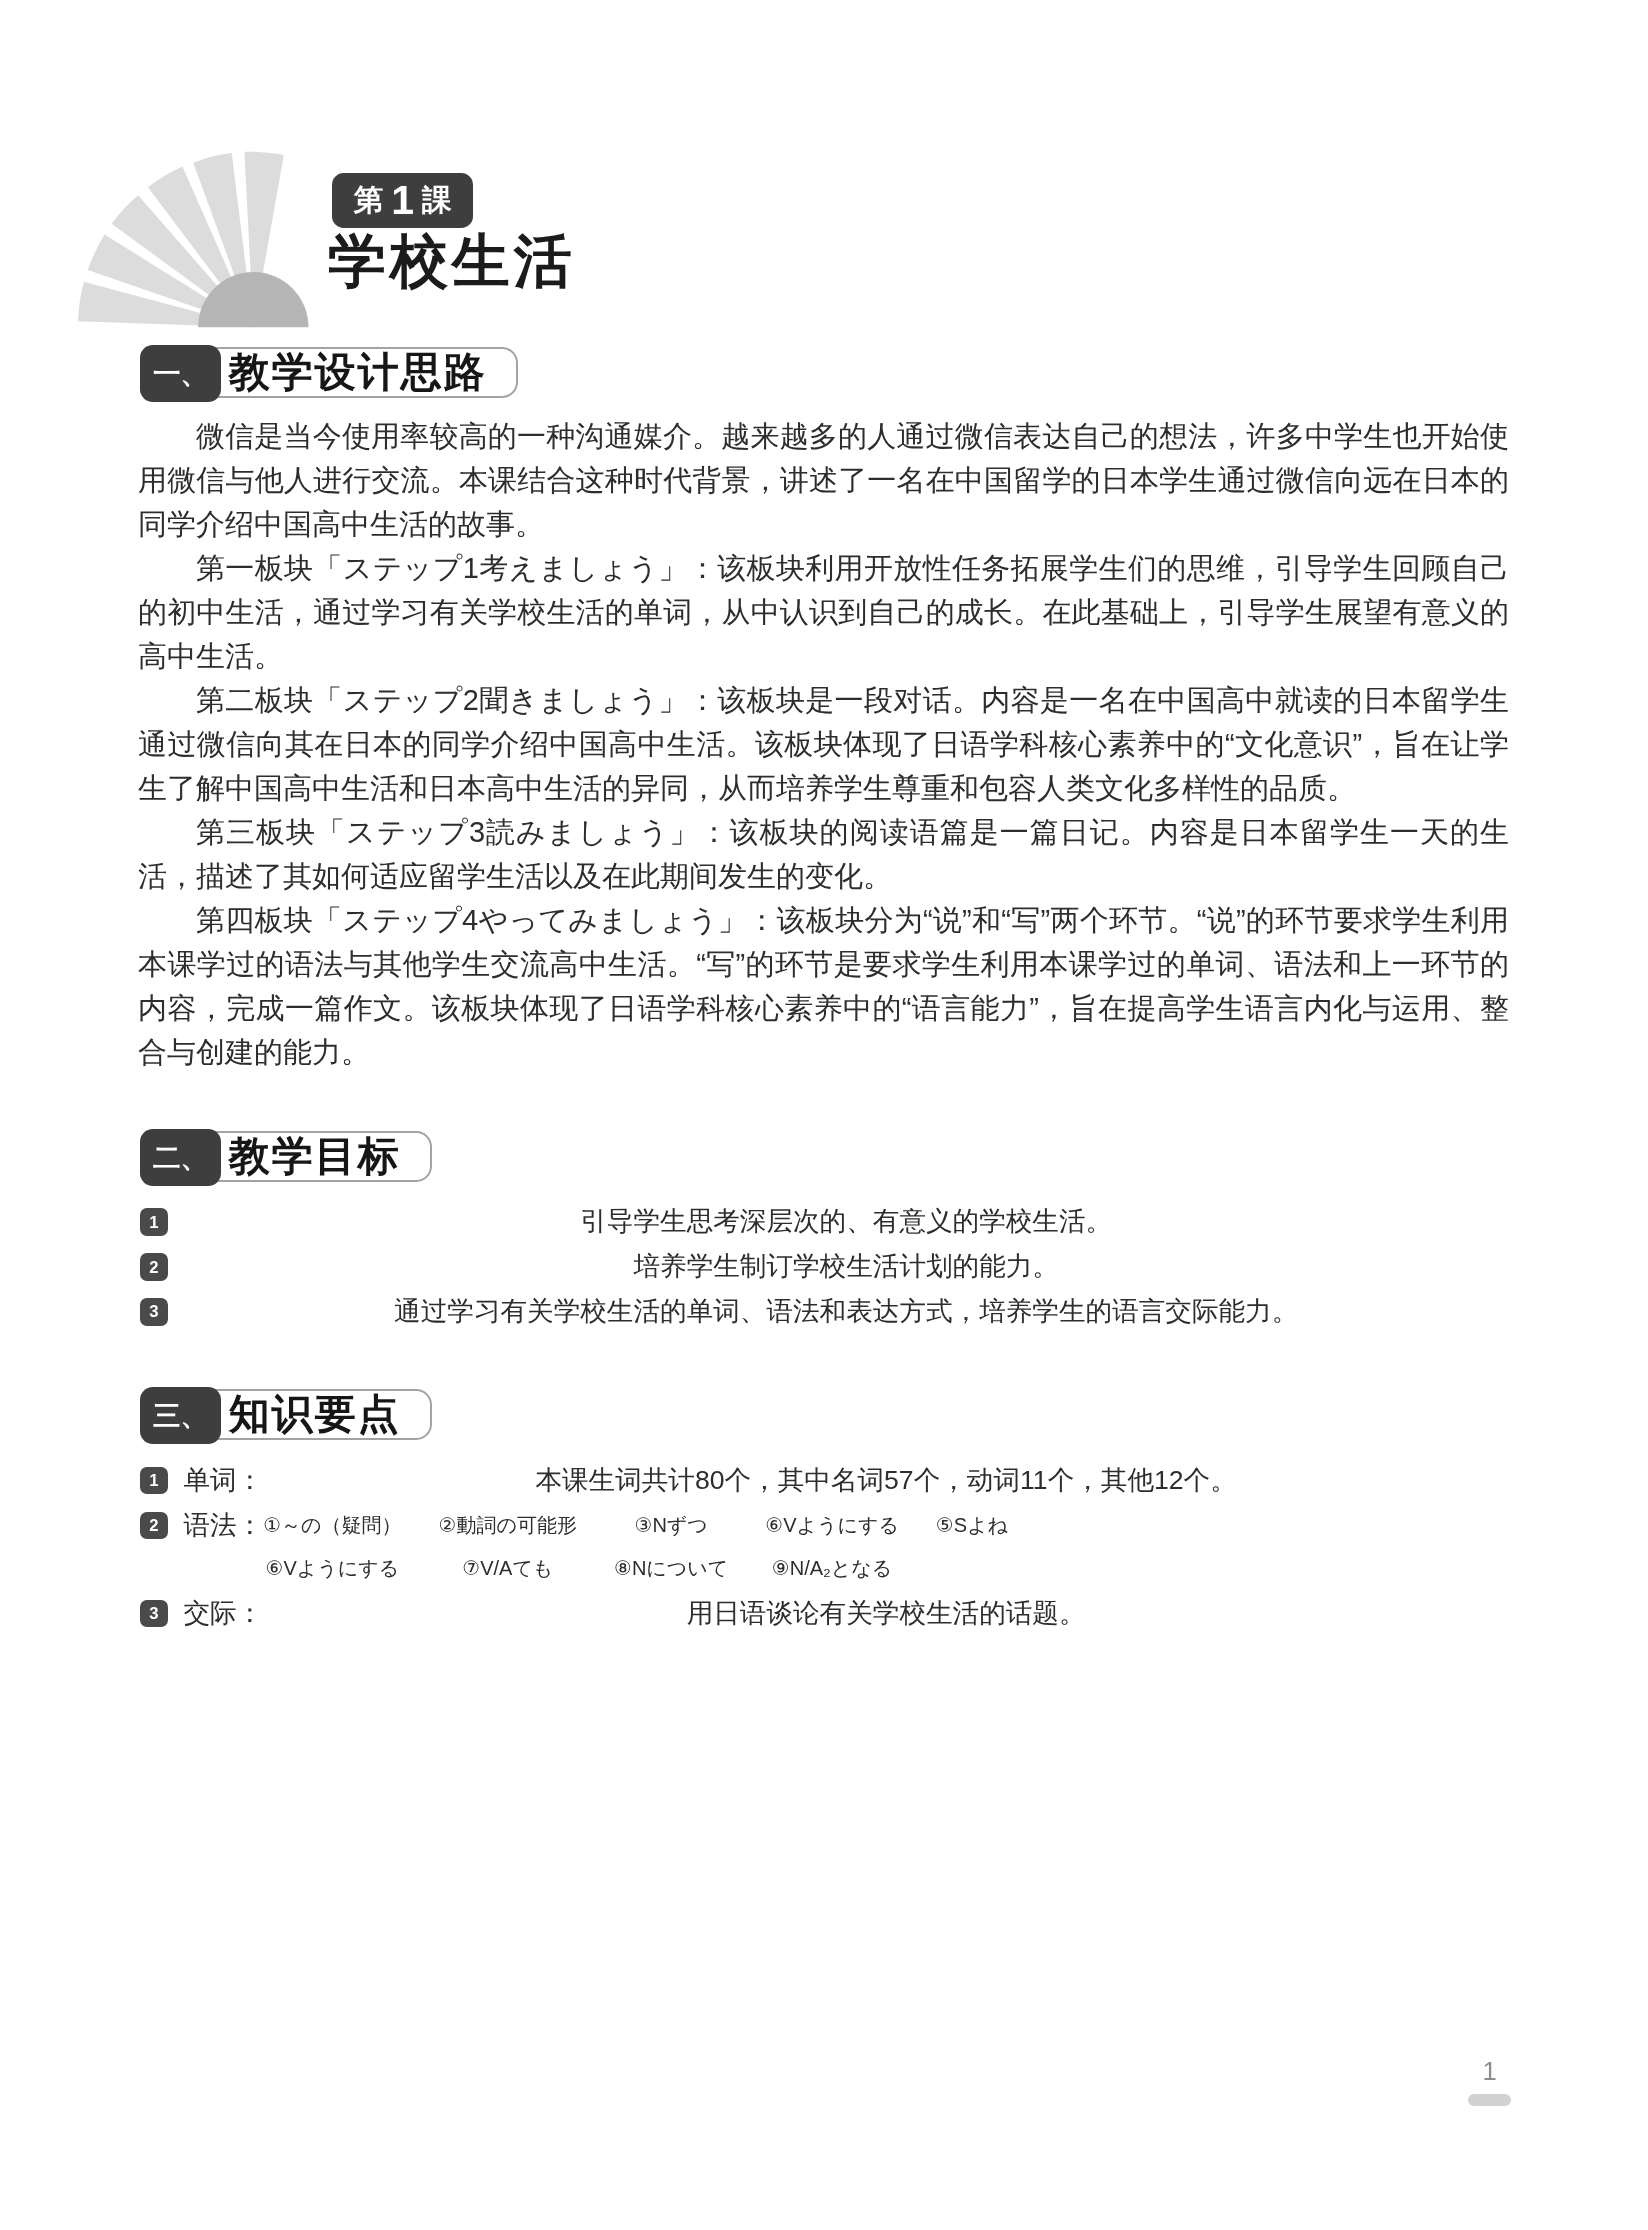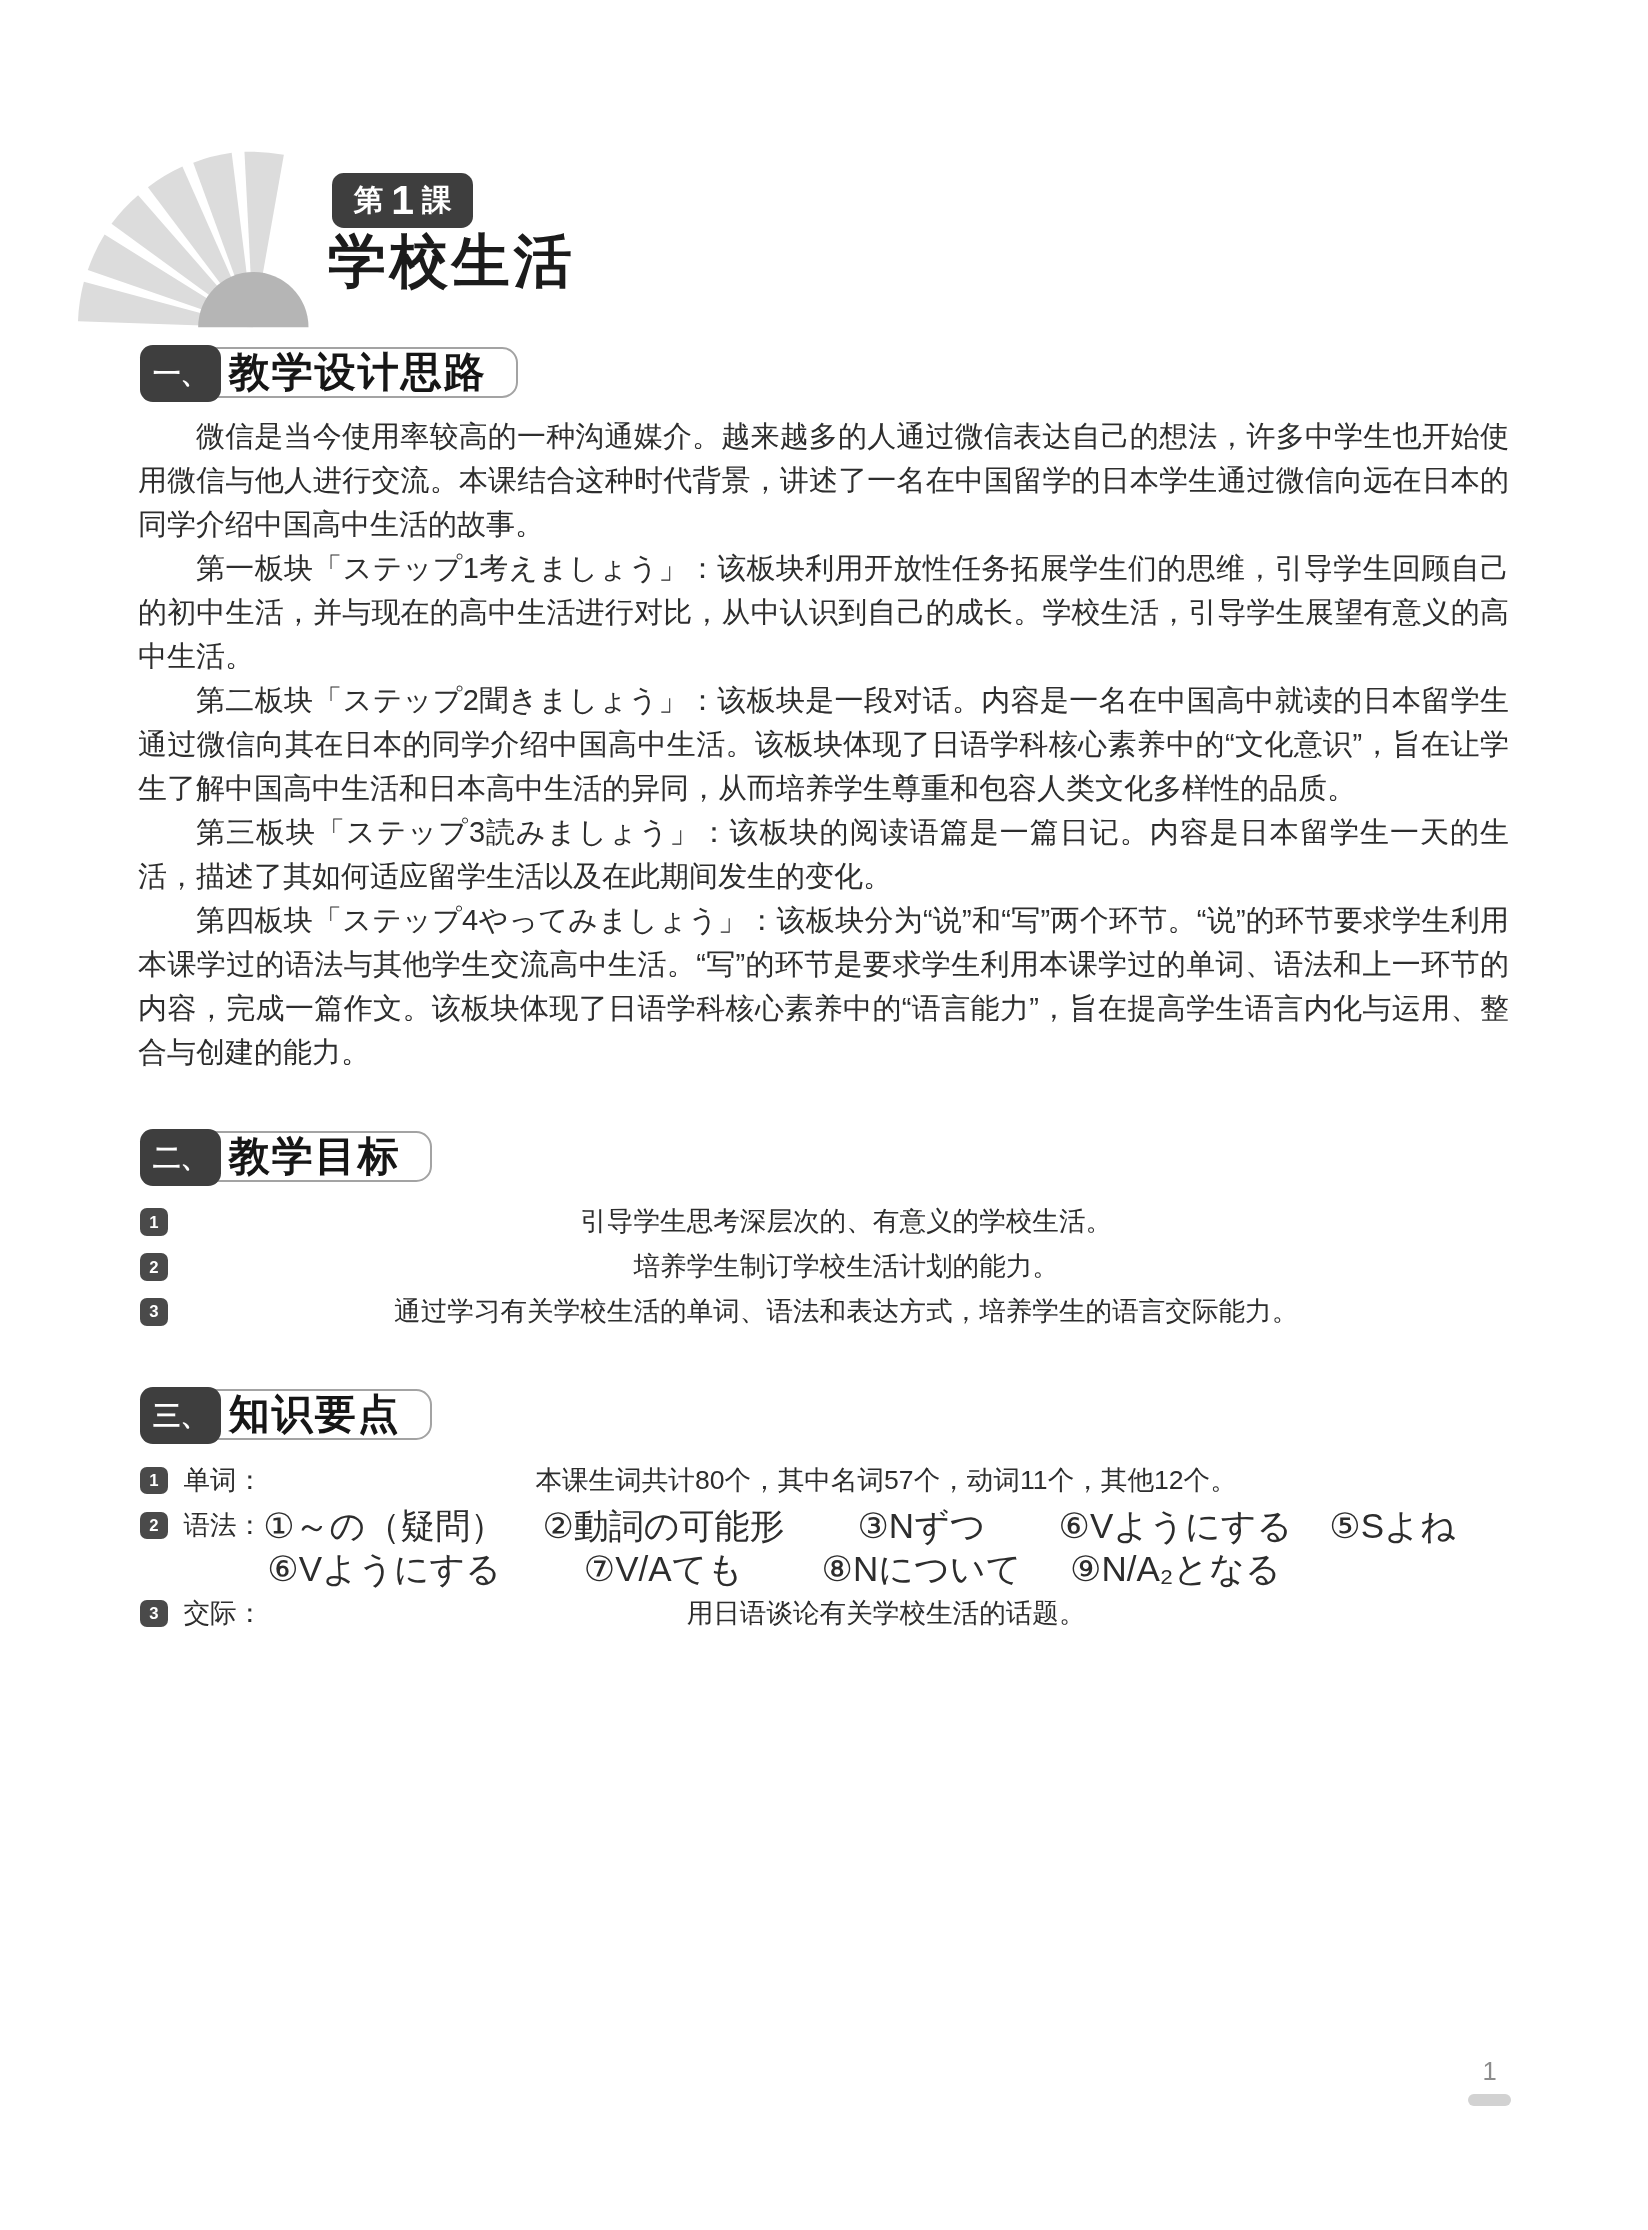--- a/index.html
+++ b/index.html
@@ -81,21 +81,21 @@
     color: #ffffff; font-size: 16.7px; font-weight: bold;
     display: flex; align-items: center; justify-content: center;
   }
   .item-label { flex: 0 0 auto; white-space: nowrap; }
   .item-body { flex: 1 1 auto; text-align: center; }
 
   .grammar-grid {
     display: grid;
     grid-template-columns: repeat(5, max-content);
     column-gap: 37px; row-gap: 2px;
-    font-size: 35px; line-height: 41px;
+    font-size: 20px; line-height: 41px;
   }
   .grammar-grid span { white-space: nowrap; }
 
   .spacer-sec { margin-top: 57px; }
 
   
   .pager { position: absolute; left: 1466px; top: 2057px; width: 47px; text-align: center; }
   .pager-num { font-size: 25.6px; color: #8c8c8c; }
   .pager-bar { width: 43px; height: 11.8px; margin: 7.9px auto 0 auto; background: #d2d2d2; border-radius: 5.9px; }
 </style>
@@ -123,21 +123,21 @@
 
   <div class="content">
 
     <section>
       <div class="sec-h">
         <span class="sec-badge">一、</span>
         <span class="sec-title">教学设计思路</span>
       </div>
       <div class="paras">
         <p class="para">微信是当今使用率较高的一种沟通媒介。越来越多的人通过微信表达自己的想法，许多中学生也开始使用微信与他人进行交流。本课结合这种时代背景，讲述了一名在中国留学的日本学生通过微信向远在日本的同学介绍中国高中生活的故事。</p>
-        <p class="para">第一板块「ステップ1考えましょう」：该板块利用开放性任务拓展学生们的思维，引导学生回顾自己的初中生活，并与现在的高中生活进行对比，从中认识到自己的成长。学校生活，引导学生展望有意义的高中生活。</p>
+        <p class="para">第一板块「ステップ1考えましょう」：该板块利用开放性任务拓展学生们的思维，引导学生回顾自己的初中生活，通过学习有关学校生活的单词，从中认识到自己的成长。在此基础上，引导学生展望有意义的高中生活。</p>
         <p class="para">第二板块「ステップ2聞きましょう」：该板块是一段对话。内容是一名在中国高中就读的日本留学生通过微信向其在日本的同学介绍中国高中生活。该板块体现了日语学科核心素养中的“文化意识”，旨在让学生了解中国高中生活和日本高中生活的异同，从而培养学生尊重和包容人类文化多样性的品质。</p>
         <p class="para">第三板块「ステップ3読みましょう」：该板块的阅读语篇是一篇日记。内容是日本留学生一天的生活，描述了其如何适应留学生活以及在此期间发生的变化。</p>
         <p class="para">第四板块「ステップ4やってみましょう」：该板块分为“说”和“写”两个环节。“说”的环节要求学生利用本课学过的语法与其他学生交流高中生活。“写”的环节是要求学生利用本课学过的单词、语法和上一环节的内容，完成一篇作文。该板块体现了日语学科核心素养中的“语言能力”，旨在提高学生语言内化与运用、整合与创建的能力。</p>
       </div>
     </section>
 
     <section class="spacer-sec">
       <div class="sec-h">
         <span class="sec-badge">二、</span>
         <span class="sec-title">教学目标</span>

